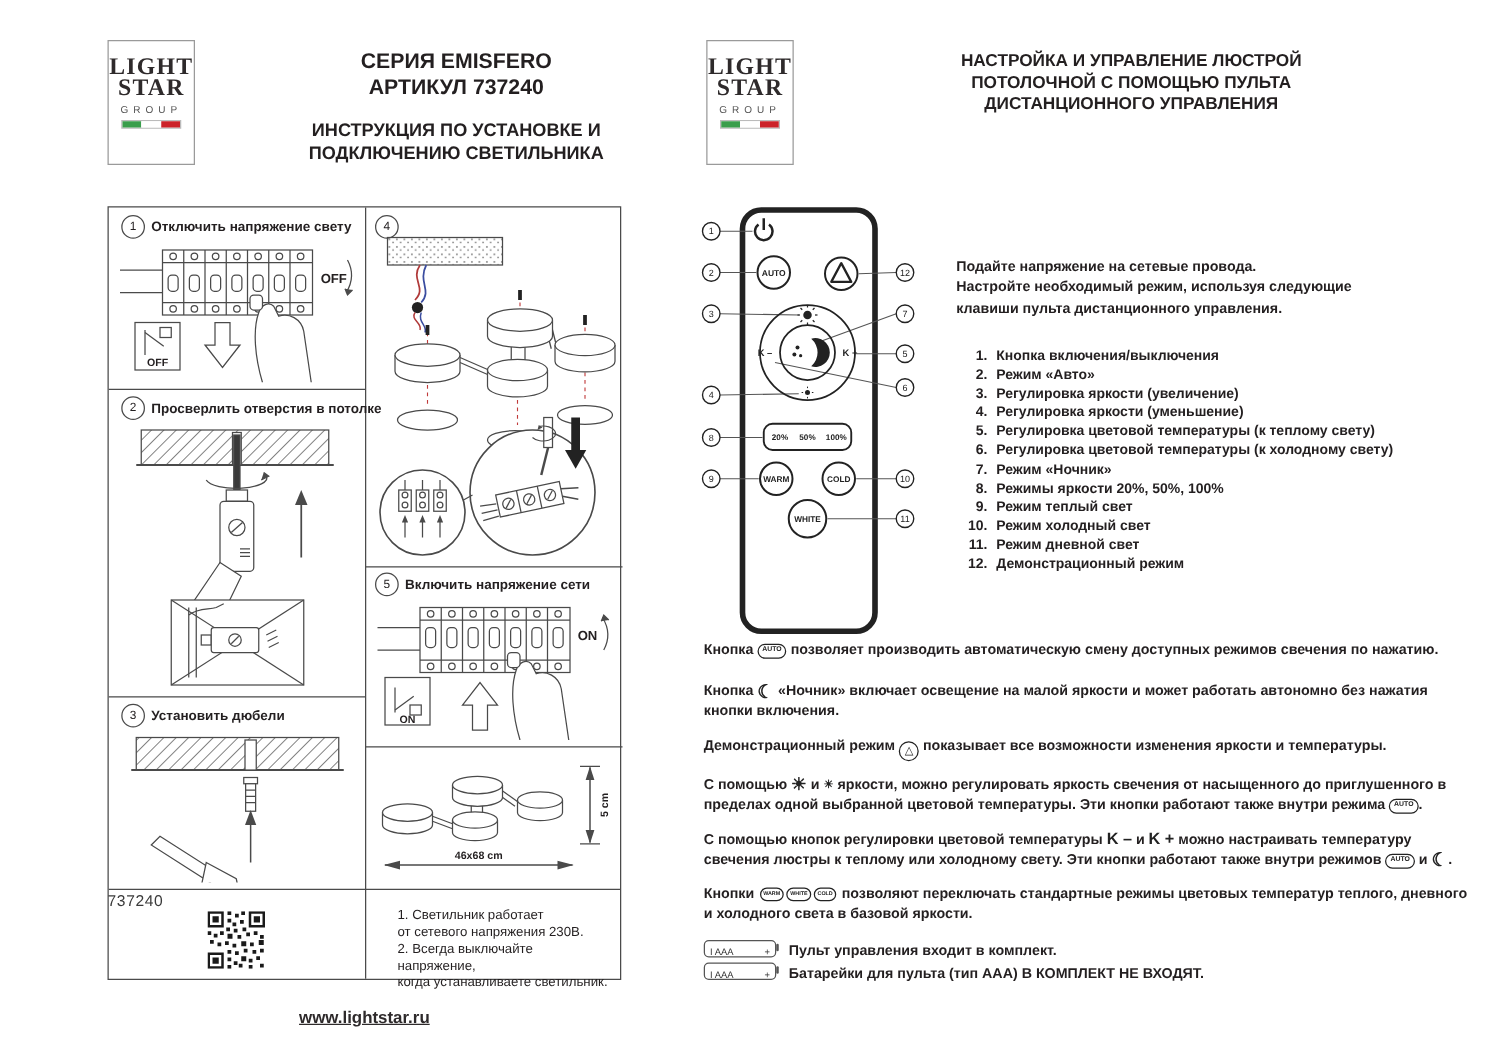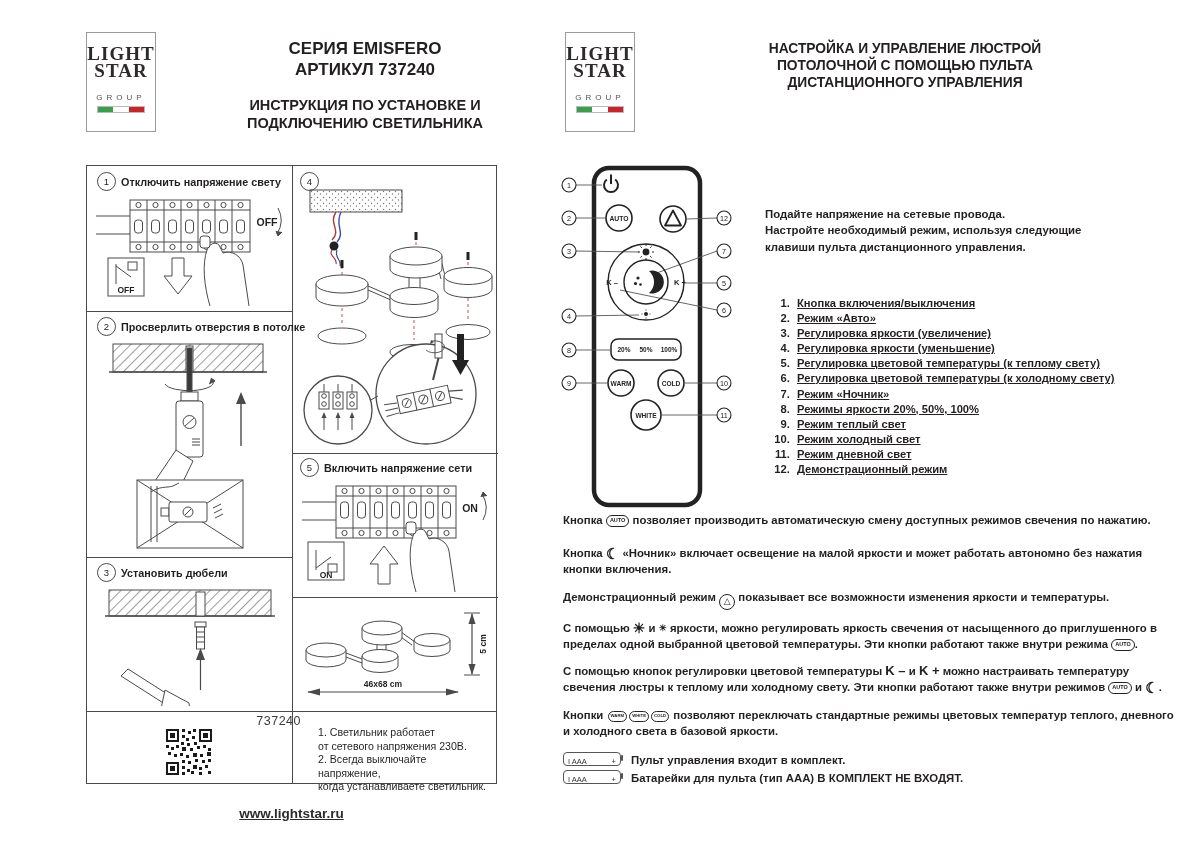--- a/index.html
+++ b/index.html
@@ -1,30 +1,30 @@
 <!DOCTYPE html>
 <html><head>
 <meta charset="utf-8">
 <style>
   html,body{margin:0;padding:0;background:#fff;}
   #page{position:relative;width:1184px;height:848px;background:#fff;overflow:hidden;
         font-family:"Liberation Sans",sans-serif;color:#231f20;}
   .abs{position:absolute;}
   .logo-box{width:70px;height:100px;border:1px solid #9a9a9a;background:#fff;text-align:center;box-sizing:border-box;padding-top:12px;}
   .logo-word{font-family:"Liberation Serif",serif;font-weight:bold;font-size:19px;line-height:.92;letter-spacing:1px;color:#2e2a2b;}
-  .logo-group{font-size:8px;letter-spacing:4px;color:#555;margin-top:13px;}
+  .logo-group{font-size:8px;letter-spacing:4px;color:#555;margin-top:3px;}
   .logo-flag{width:46px;height:5px;margin:4px auto 0;display:flex;border:1px solid #bbb;}
   .logo-flag div{flex:1;}
   .hdr-title{font-weight:bold;text-align:center;}
   .grid-line{background:#4a4a4a;}
   .step-circle{width:17px;height:17px;border:1px solid #4a4a4a;border-radius:50%;text-align:center;
                font-size:9.5px;line-height:17px;background:#fff;}
   .step-label{font-weight:bold;font-size:10.8px;}
   .note-text{font-size:10.6px;line-height:13.6px;white-space:pre-line;}
-  .article-num{font-size:12.5px;color:#3a3a3a;text-align:right;letter-spacing:.5px;margin-left:10px;}
+  .article-num{font-size:12.5px;color:#3a3a3a;text-align:left;letter-spacing:.5px;}
   .footer-url{font-weight:bold;font-size:13.5px;text-align:center;color:#2e2a2b;}
   .r-title{font-weight:bold;font-size:13.8px;line-height:17px;text-align:center;}
   .r-heading{font-weight:bold;font-size:19px;text-align:center;}
   .r-text{font-weight:bold;font-size:11.4px;line-height:16.4px;}
   .pre{white-space:pre-line;}
   ol.modes{margin:0;padding-left:28px;font-weight:bold;font-size:11.2px;line-height:15.1px;}
   ol.modes li{padding-left:4px;}
   .ic{display:inline-block;color:#222;}
   .ic-auto{border:1px solid #222;border-radius:9px;font-size:5.5px;font-weight:bold;padding:2px 3px;vertical-align:2px;line-height:1;}
   .ic-moon{font-size:15px;vertical-align:-2px;line-height:1;}
@@ -550,21 +550,21 @@
       <text x="63" y="223.5" font-size="6.6">WARM</text>
       <text x="113" y="223.5" font-size="6.6">COLD</text>
       <text x="88" y="255.5" font-size="6.6">WHITE</text>
     </g>
   </svg>
 
   <div class="abs r-text pre" style="left:765px;top:206px;width:410px;">Подайте напряжение на сетевые провода.
 Настройте необходимый режим, используя следующие
 клавиши пульта дистанционного управления.</div>
 
-  <ol class="abs modes" style="left:765px;top:296px;width:405px;text-decoration:underline;">
+  <ol class="abs modes" style="left:765px;top:278px;width:405px;">
     <li>Кнопка включения/выключения</li>
     <li>Режим «Авто»</li>
     <li>Регулировка яркости (увеличение)</li>
     <li>Регулировка яркости (уменьшение)</li>
     <li>Регулировка цветовой температуры (к теплому свету)</li>
     <li>Регулировка цветовой температуры (к холодному свету)</li>
     <li>Режим «Ночник»</li>
     <li>Режимы яркости 20%, 50%, 100%</li>
     <li>Режим теплый свет</li>
     <li>Режим холодный свет</li>

